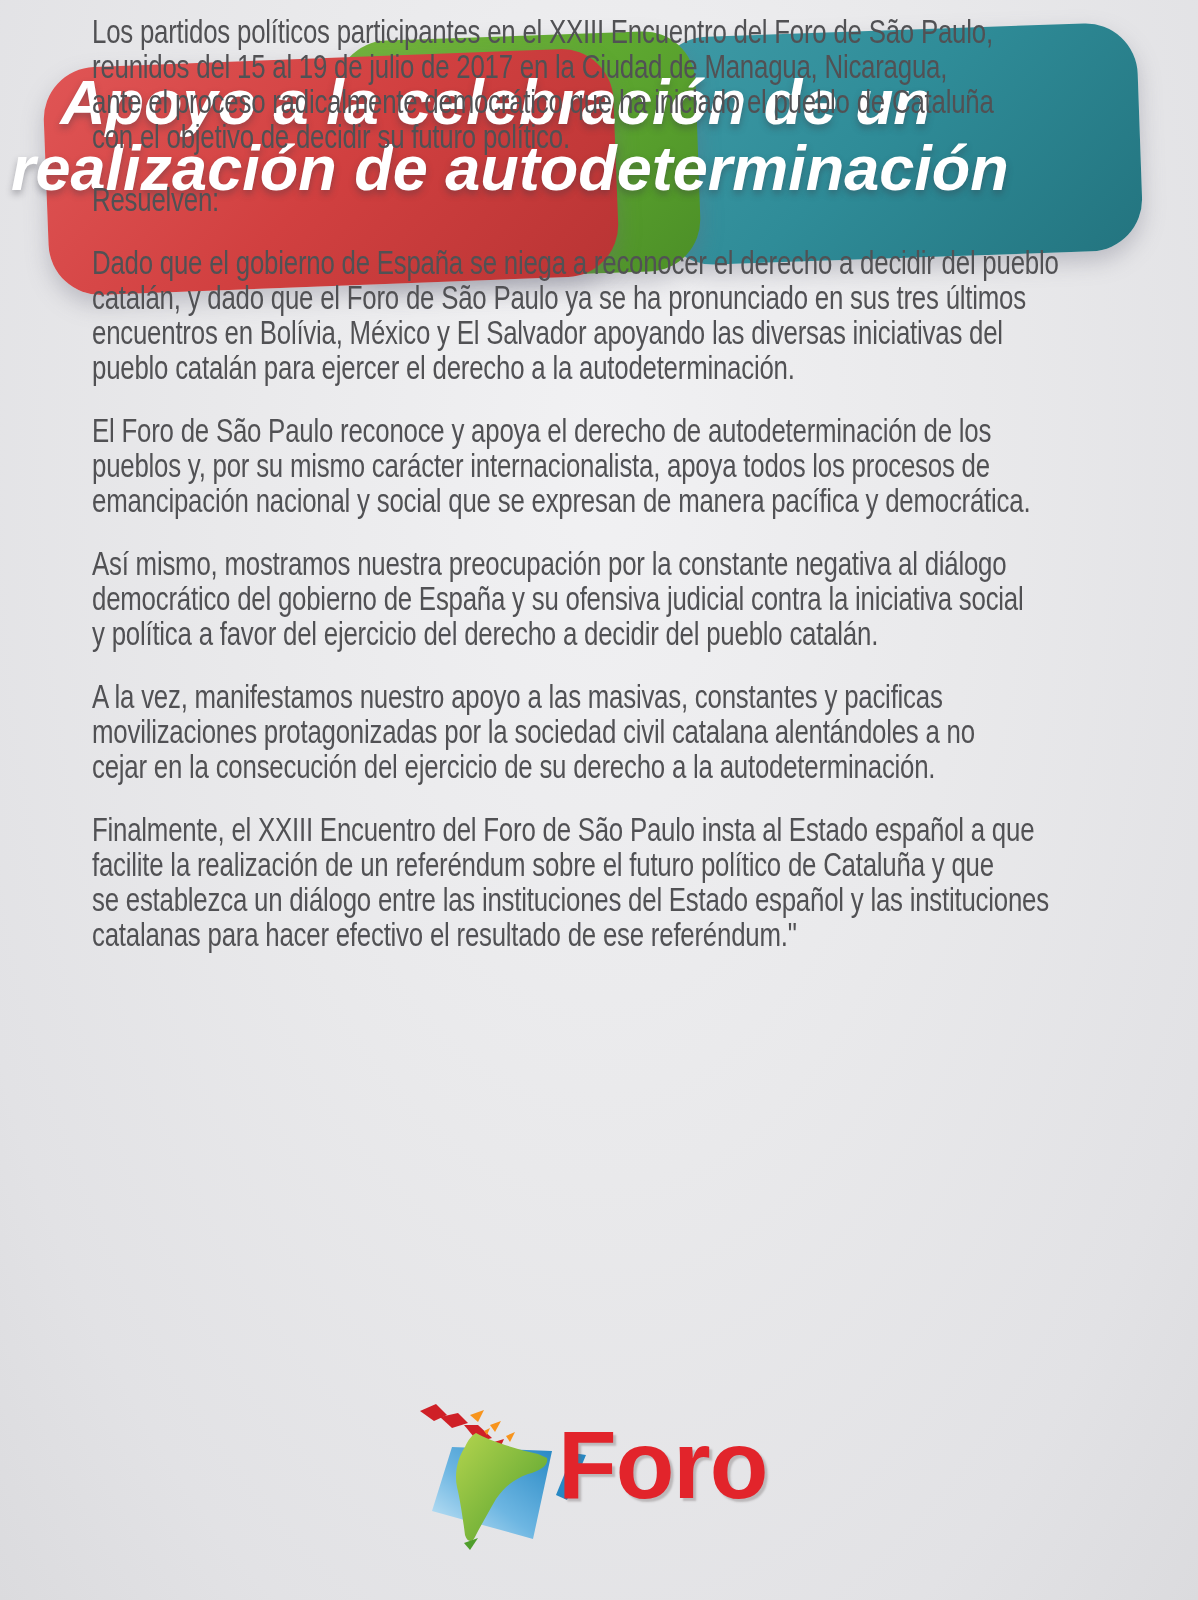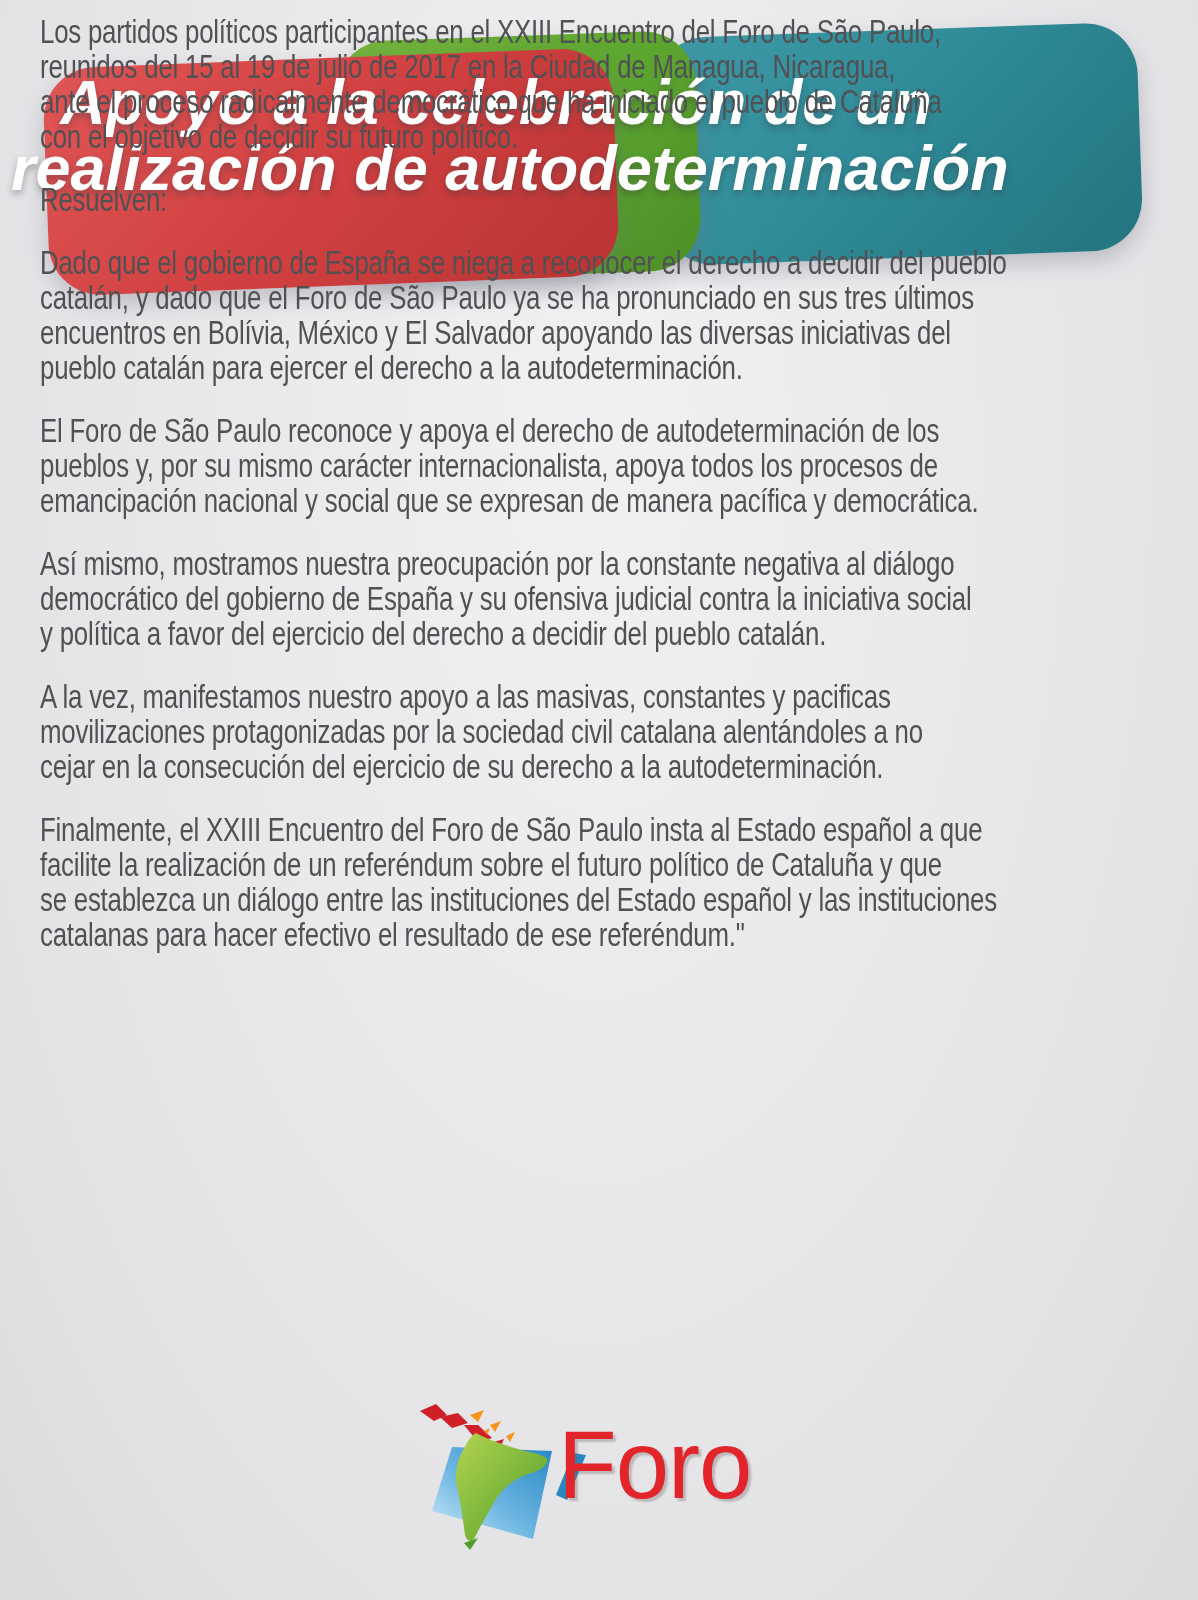--- a/index.html
+++ b/index.html
@@ -31,35 +31,35 @@
   .title{
     position:absolute;left:0;top:58px;width:970px;z-index:4;margin:11px;
     text-align:center;color:#ffffff;font-style:italic;font-weight:700;
     font-size:63px;line-height:66px;letter-spacing:0px;
     text-shadow:0 4px 7px rgba(55,55,65,0.38);
   }
   .title .tl{display:block;white-space:nowrap;}
 
   
   .content{
-    position:relative;margin-top:14px;padding-left:40px;z-index:5;
+    position:relative;margin-top:14px;padding-left:92px;z-index:5;
     color:#515154;font-size:34px;line-height:35px;letter-spacing:-0.3px;
   }
   .content p{margin:0 0 28px 0;}
   .content .ln{
     display:block;white-space:nowrap;
     transform:scaleX(0.76);transform-origin:0 50%;
   }
 
   
   .logo{position:absolute;left:0;top:1370px;width:1198px;height:230px;z-index:6;}
   .logo-icon{position:absolute;left:420px;top:25px;width:200px;height:175px;}
   .wordmark{
     position:absolute;left:558px;top:50px;width:240px;
-    font-size:96px;line-height:90px;font-weight:400;color:#e2242b;
+    font-size:96px;line-height:90px;font-weight:700;color:#e2242b;
     letter-spacing:-1px;
     text-shadow:3px 3px 2px rgba(110,100,100,0.35);
   }
   .logo-subtitle{
     position:absolute;left:558px;top:160px;width:217px;text-align:right;
     font-size:37px;line-height:40px;font-weight:400;color:#353536;
     letter-spacing:-0.5px;
   }
 </style>
 </head>

